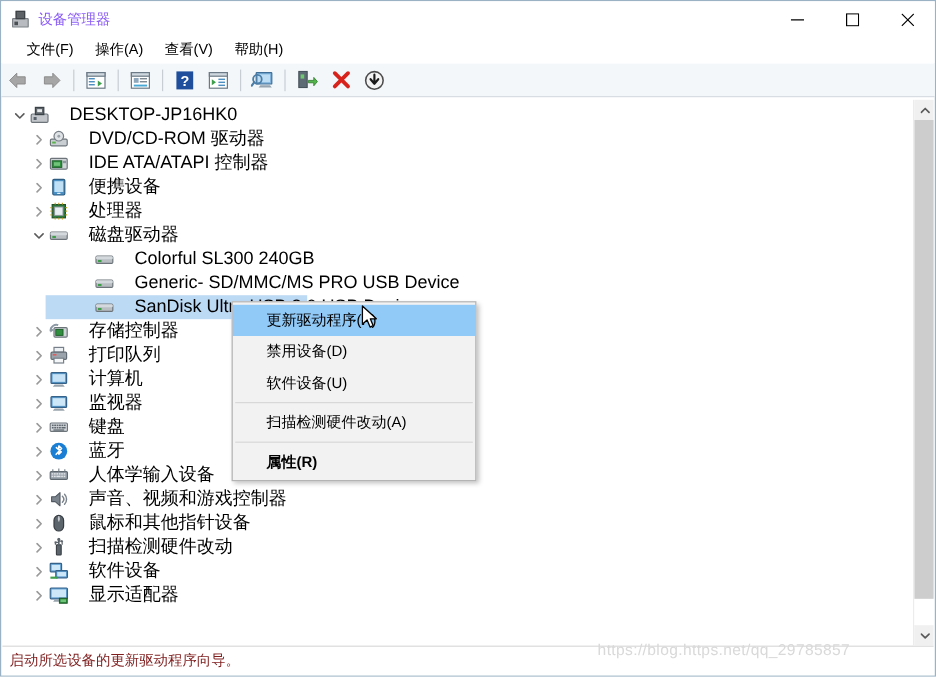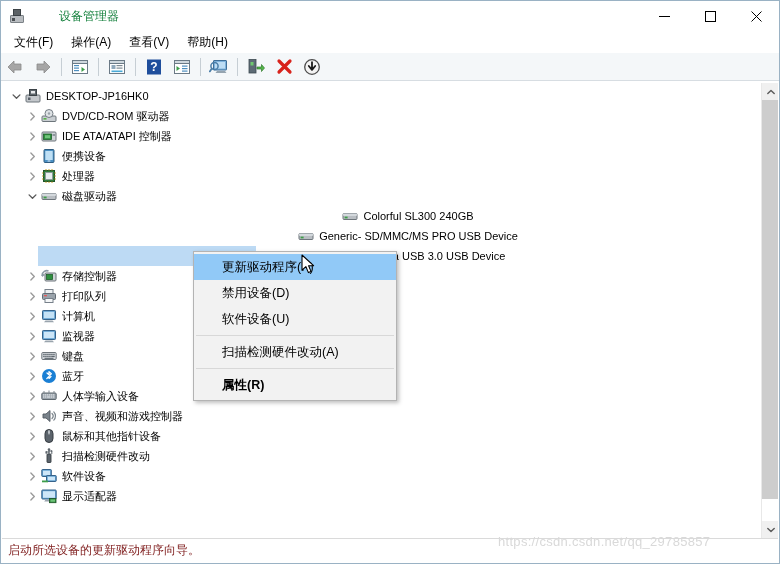--- a/index.html
+++ b/index.html
@@ -56,24 +56,23 @@
     box-sizing: border-box;
   }
   .title-icon .tb-dot {
     position: absolute;
     left: 3px; top: 10px;
     width: 3px; height: 3px;
     background: #4b5054;
   }
   .title-text {
     font-size: 12px;
-    color: #15803d;
+    color: #8b5cf6;
     line-height: 30px;
     white-space: nowrap;
-    margin-left: 27px;
   }
   .win-buttons {
     position: absolute;
     right: 0; top: 0;
     height: 30px;
     display: flex;
   }
   .win-btn {
     width: 46px; height: 30px;
     display: flex;
@@ -84,22 +83,21 @@
   .win-btn svg { display: block; }
 
   
   .menubar {
     position: absolute;
     left: 0; top: 30px;
     width: 100%;
     height: 22px;
     background: #ffffff;
     display: flex;
-    align-items: center;
-    padding-left: 4px;
+    padding-left: 12px;
     box-sizing: border-box;
   }
   .menu-item {
     font-size: 12px;
     color: #000000;
     padding: 2px 9px;
     white-space: nowrap;
     cursor: default;
   }
 
@@ -161,38 +159,39 @@
   }
   .node .nicon {
     width: 18px; height: 16px;
     flex: none;
     display: flex;
     align-items: center;
     justify-content: center;
     margin-right: 4px;
   }
   .node .nlabel {
-    font-size: 11px;
+    font-size: 15px;
     color: #000000;
     line-height: 20px;
+    margin-left: 12px;
   }
   .node.sel .selbg {
     position: absolute;
     left: 0; top: 0;
     height: 20px;
     background: #bddaf4;
     z-index: 0;
   }
   .node.sel .twisty,
   .node.sel .nicon,
   .node.sel .nlabel { position: relative; z-index: 1; }
 
   .depth0 { padding-left: 6px; }
   .depth1 { padding-left: 22px; }
-  .depth2 { padding-left: 37px; justify-content: center; }
+  .depth2 { padding-left: 60px; }
 
   
   .chev { width: 9px; height: 9px; }
 
   
   .vscroll {
     position: absolute;
     right: 0; top: 0; bottom: 0;
     width: 17px;
     background: #ffffff;
@@ -808,19 +807,19 @@
         <span>属性(R)</span>
       </div>
     </div>
 
   <div class="cursor">
     <svg width="16" height="22" viewBox="0 0 16 22">
       <path d="M1 1 L1 16.2 L4.9 12.6 L7.4 18.6 L10 17.4 L7.6 11.7 L12.6 11.7 Z" fill="#ffffff" stroke="#000000" stroke-width="1.1" stroke-linejoin="round"></path>
     </svg>
   </div>
 
-  <div class="watermark">https://csdn.csdn.net/qq_29785857</div>
+  <div class="watermark">https://blog.https.net/qq_29785857</div>
 
   <div class="statusbar">
     <div class="status-text">启动所选设备的更新驱动程序向导。</div>
   </div>
 
 </div>
 
 </body></html>

